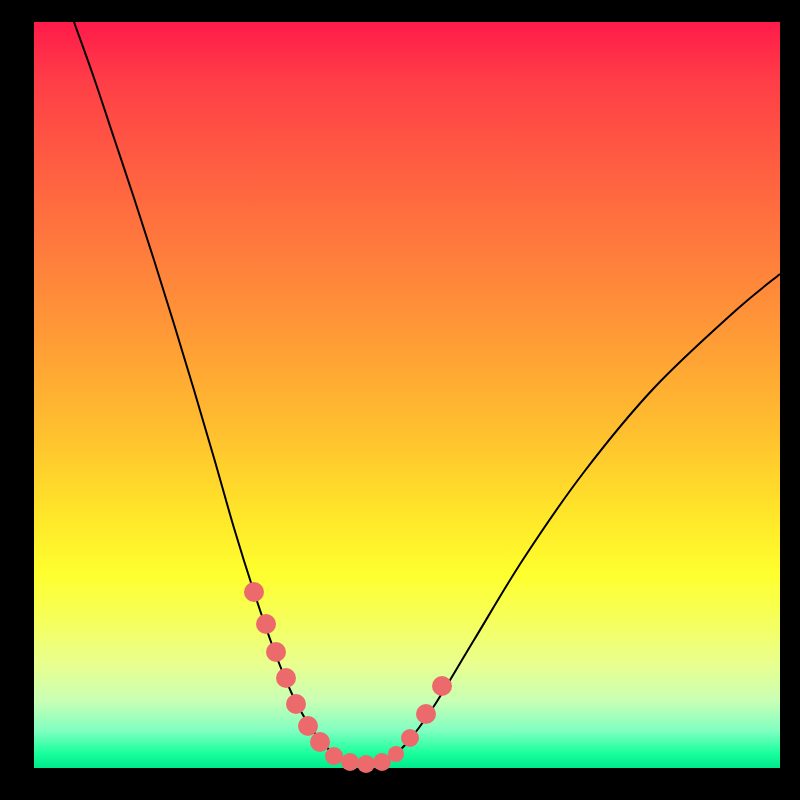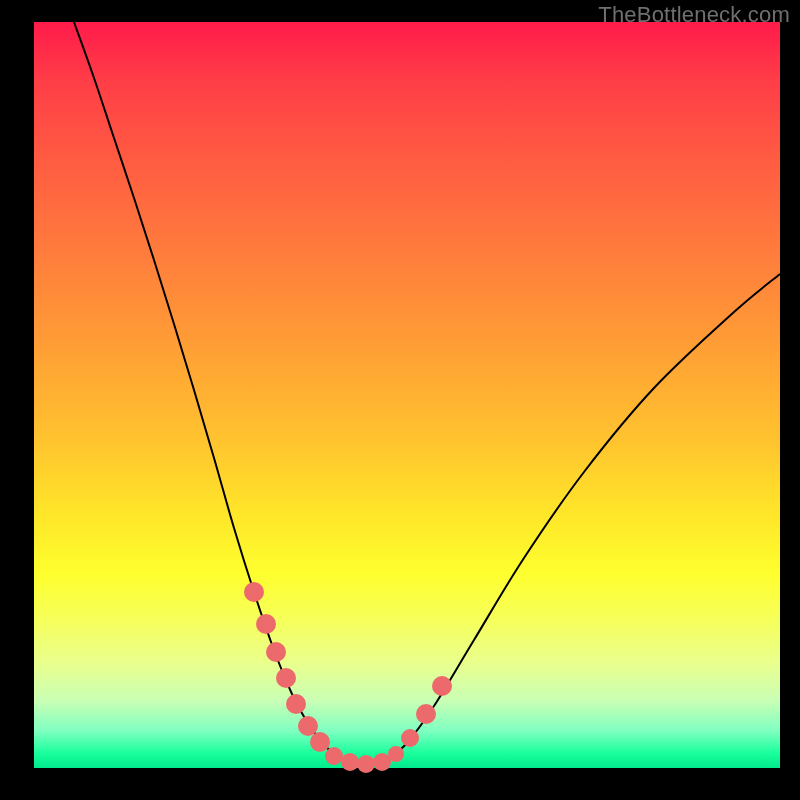--- a/index.html
+++ b/index.html
@@ -87,14 +87,13 @@
           <circle cx="316" cy="740" r="9" class="marker"></circle>
           <circle cx="332" cy="742" r="9" class="marker"></circle>
           <circle cx="348" cy="740" r="9" class="marker"></circle>
           <circle cx="362" cy="732" r="8" class="marker"></circle>
           <circle cx="376" cy="716" r="9" class="marker"></circle>
           <circle cx="392" cy="692" r="10" class="marker"></circle>
           <circle cx="408" cy="664" r="10" class="marker"></circle>
         </g>
     </svg>
   </div>
-  <div class="watermark">TheBottleneck.com</div>
 </div>
 
 </body></html>

